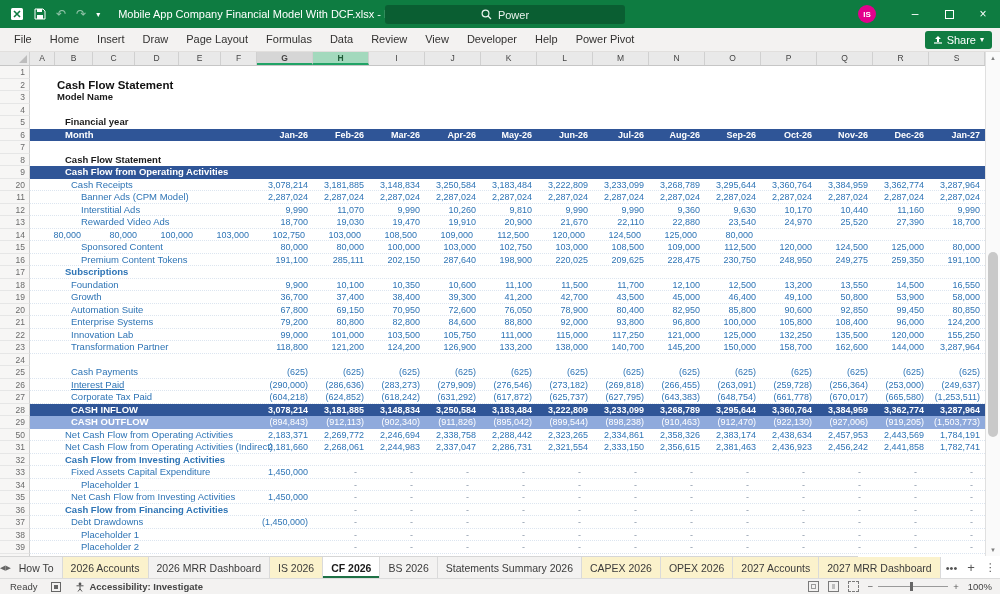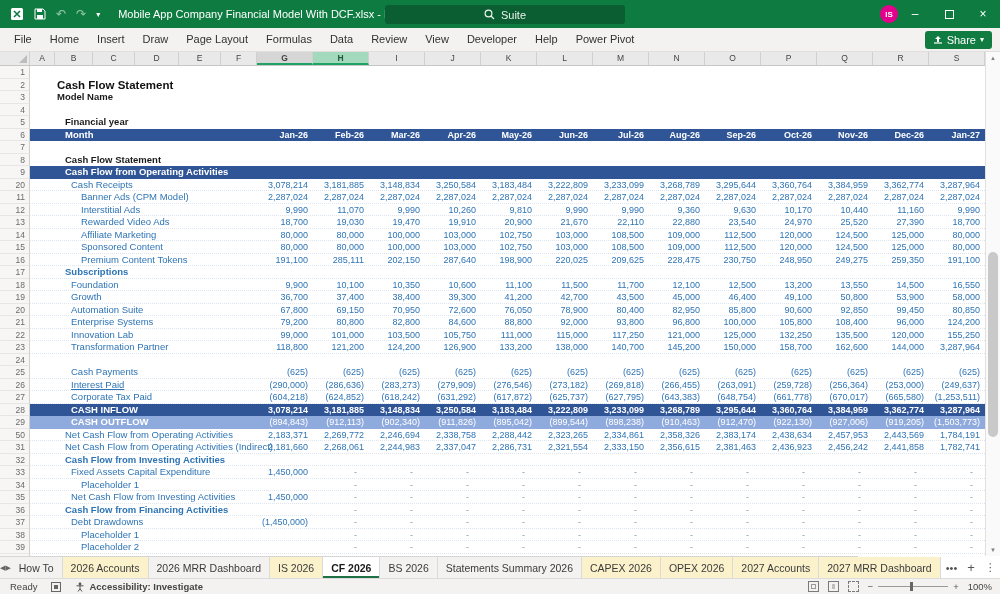--- a/index.html
+++ b/index.html
@@ -7,21 +7,21 @@
   #app { position:relative; width:1000px; height:594px; background:#fff; }
 
   
   #titlebar { position:absolute; top:0; left:0; width:1000px; height:28px; background:#0E7C41; display:flex; align-items:center; color:#fff; }
   .qat { display:flex; align-items:center; gap:10px; padding-left:10px; }
   .qat .gly { font-size:12px; color:#fff; }
   .qat .dim { opacity:.55; }
   #doc-title { font-size:11px; margin-left:18px; white-space:nowrap; color:#fff; }
   #searchbox { position:absolute; left:385px; top:5px; width:240px; height:19px; background:#0A5E32; border-radius:3px; display:flex; align-items:center; justify-content:center; gap:6px; font-size:11px; color:#e9f3ed; cursor:text; }
   #tb-right { position:absolute; right:0; top:0; height:28px; display:flex; align-items:center; gap:0; }
-  #avatar { width:18px; height:18px; border-radius:50%; background:#E3008C; color:#fff; font-size:8px; font-weight:bold; display:flex; align-items:center; justify-content:center; }
+  #avatar { width:18px; height:18px; border-radius:50%; background:#E3008C; color:#fff; font-size:8px; font-weight:bold; display:flex; align-items:center; justify-content:center; margin-right:22px; }
   .winbtn { width:34px; height:28px; display:flex; align-items:center; justify-content:center; font-size:12px; color:#fff; cursor:default; }
   .restore-box { width:9px; height:9px; border:1px solid #fff; display:inline-block; }
 
   
   #ribbon { position:absolute; top:28px; left:0; width:1000px; height:24px; background:#F3F2F1; display:flex; align-items:center; border-bottom:1px solid #E1DFDD; }
   .menu-item { font-size:11px; color:#323130; padding:0 9px; line-height:23px; white-space:nowrap; }
   .menu-item:first-child { padding-left:14px; }
   #share-btn { margin-left:auto; margin-right:8px; background:#107C41; color:#fff; font-size:11px; border-radius:3px; height:18px; padding:0 8px; display:flex; align-items:center; gap:4px; }
 
   
@@ -104,21 +104,21 @@
       <span class="gly" style="font-size:8px">▾</span>
     </div>
     <span id="doc-title">Mobile App Company  Financial Model With DCF.xlsx  -  Excel</span>
     <div id="searchbox">
       <span>
         <svg width="11" height="11" viewBox="0 0 11 11">
             <circle cx="4.5" cy="4.5" r="3.4" fill="none" stroke="#e9f3ed" stroke-width="1.2"></circle>
             <line x1="7" y1="7" x2="10" y2="10" stroke="#e9f3ed" stroke-width="1.2"></line>
           </svg>
       </span>
-      <span>Suite</span>
+      <span>Power</span>
     </div>
     <div id="tb-right">
       <div id="avatar">IS</div>
       <div class="winbtn">–</div>
       <div class="winbtn">
           <span class="restore-box"></span>
         </div>
       <div class="winbtn">×</div>
     </div>
   </div>
@@ -415,21 +415,20 @@
           <div class="val">23,540</div>
           <div class="val">24,970</div>
           <div class="val">25,520</div>
           <div class="val">27,390</div>
           <div class="val">18,700</div>
         </div>
       </div>
       <div class="row dataline">
         <div class="rn">14</div>
         <div class="cells">
-          <div class="lbl" style="padding-left: 51px;">Affiliate Marketing</div>
           <div class="val">80,000</div>
           <div class="val">80,000</div>
           <div class="val">100,000</div>
           <div class="val">103,000</div>
           <div class="val">102,750</div>
           <div class="val">103,000</div>
           <div class="val">108,500</div>
           <div class="val">109,000</div>
           <div class="val">112,500</div>
           <div class="val">120,000</div>

